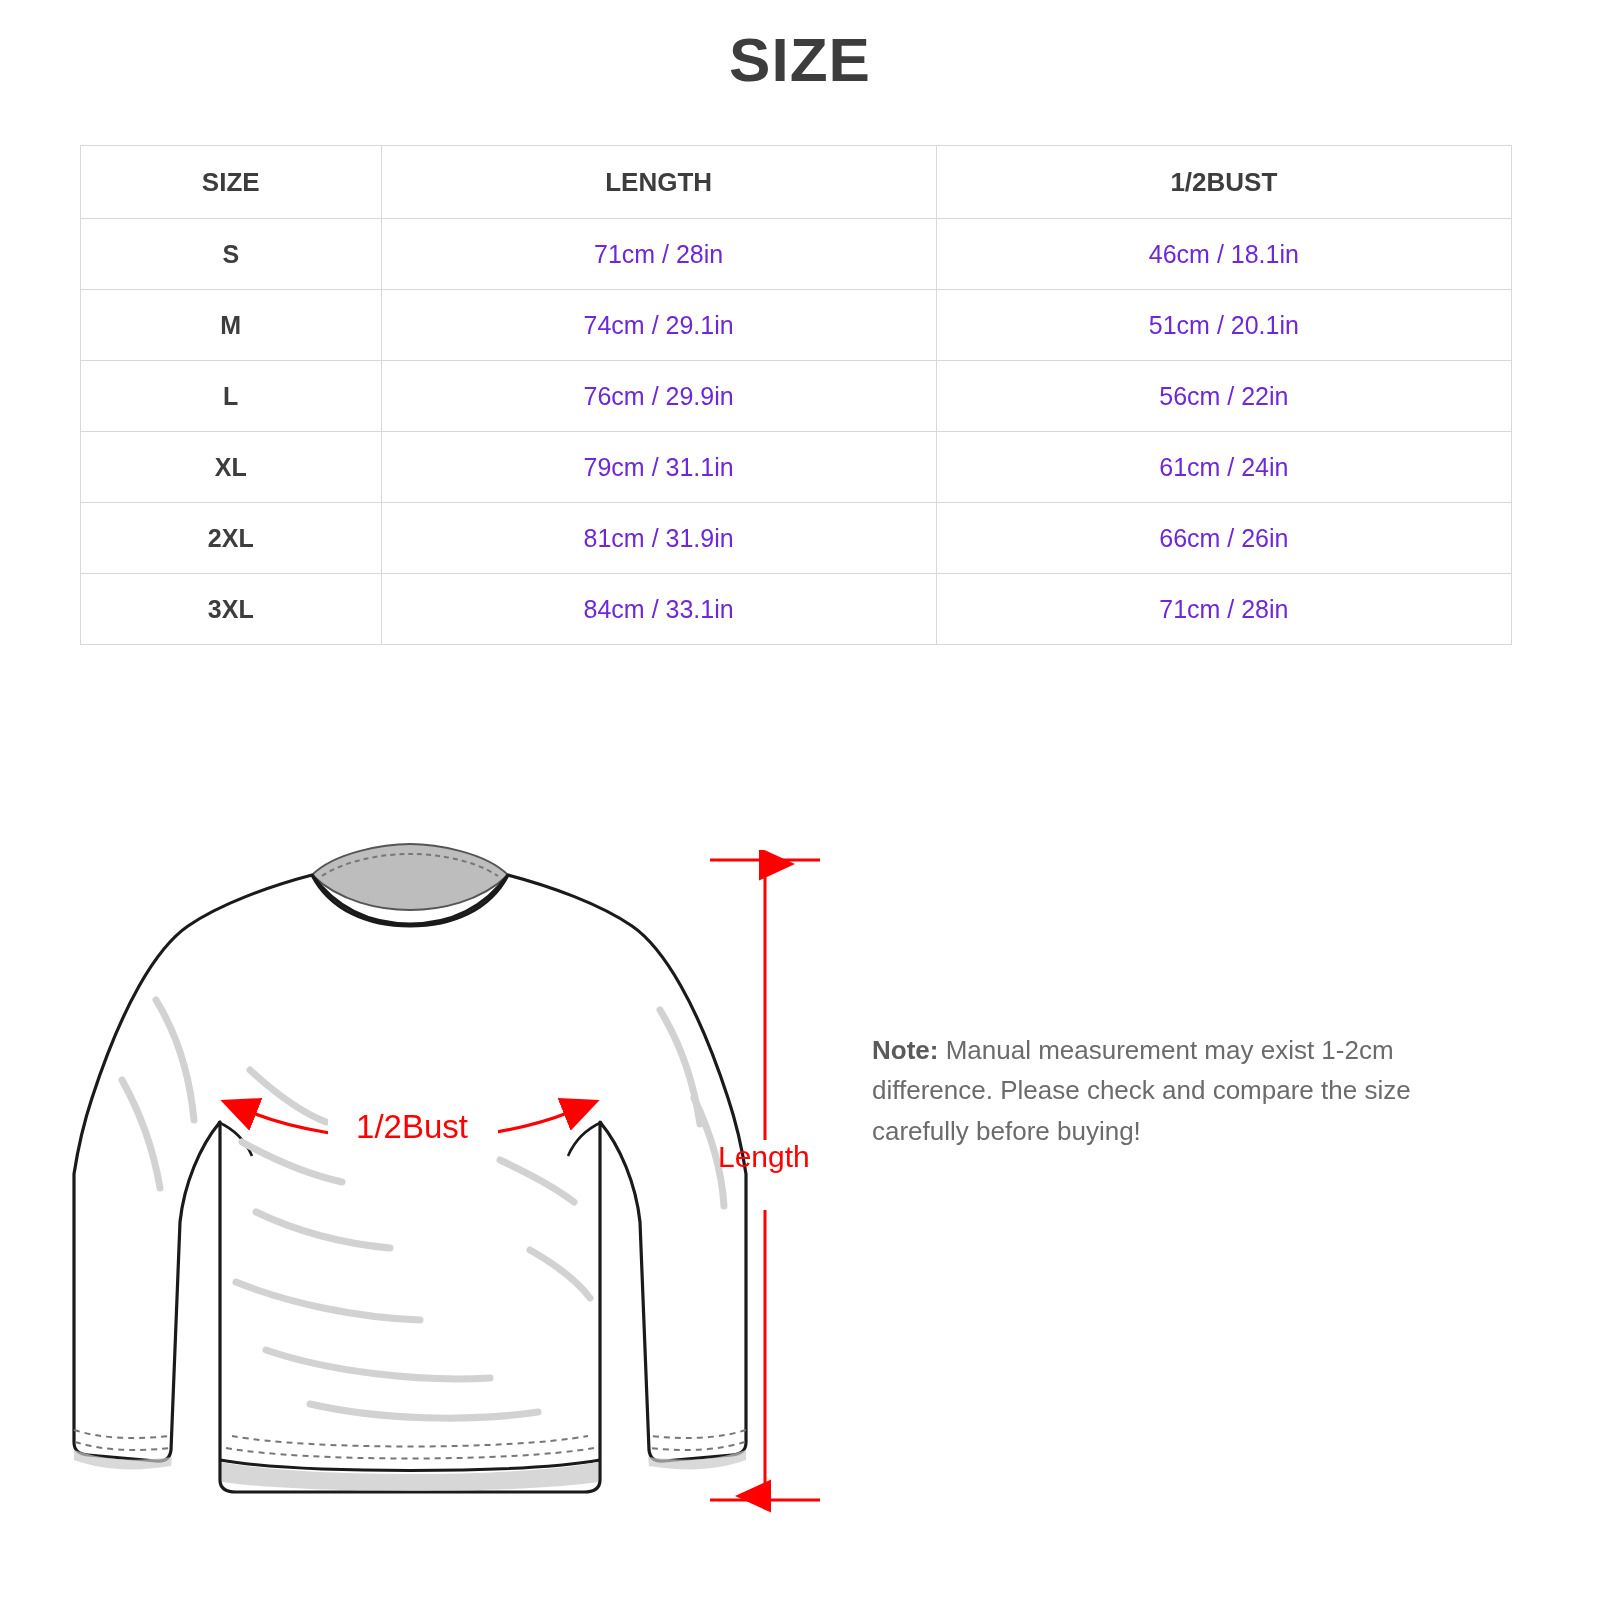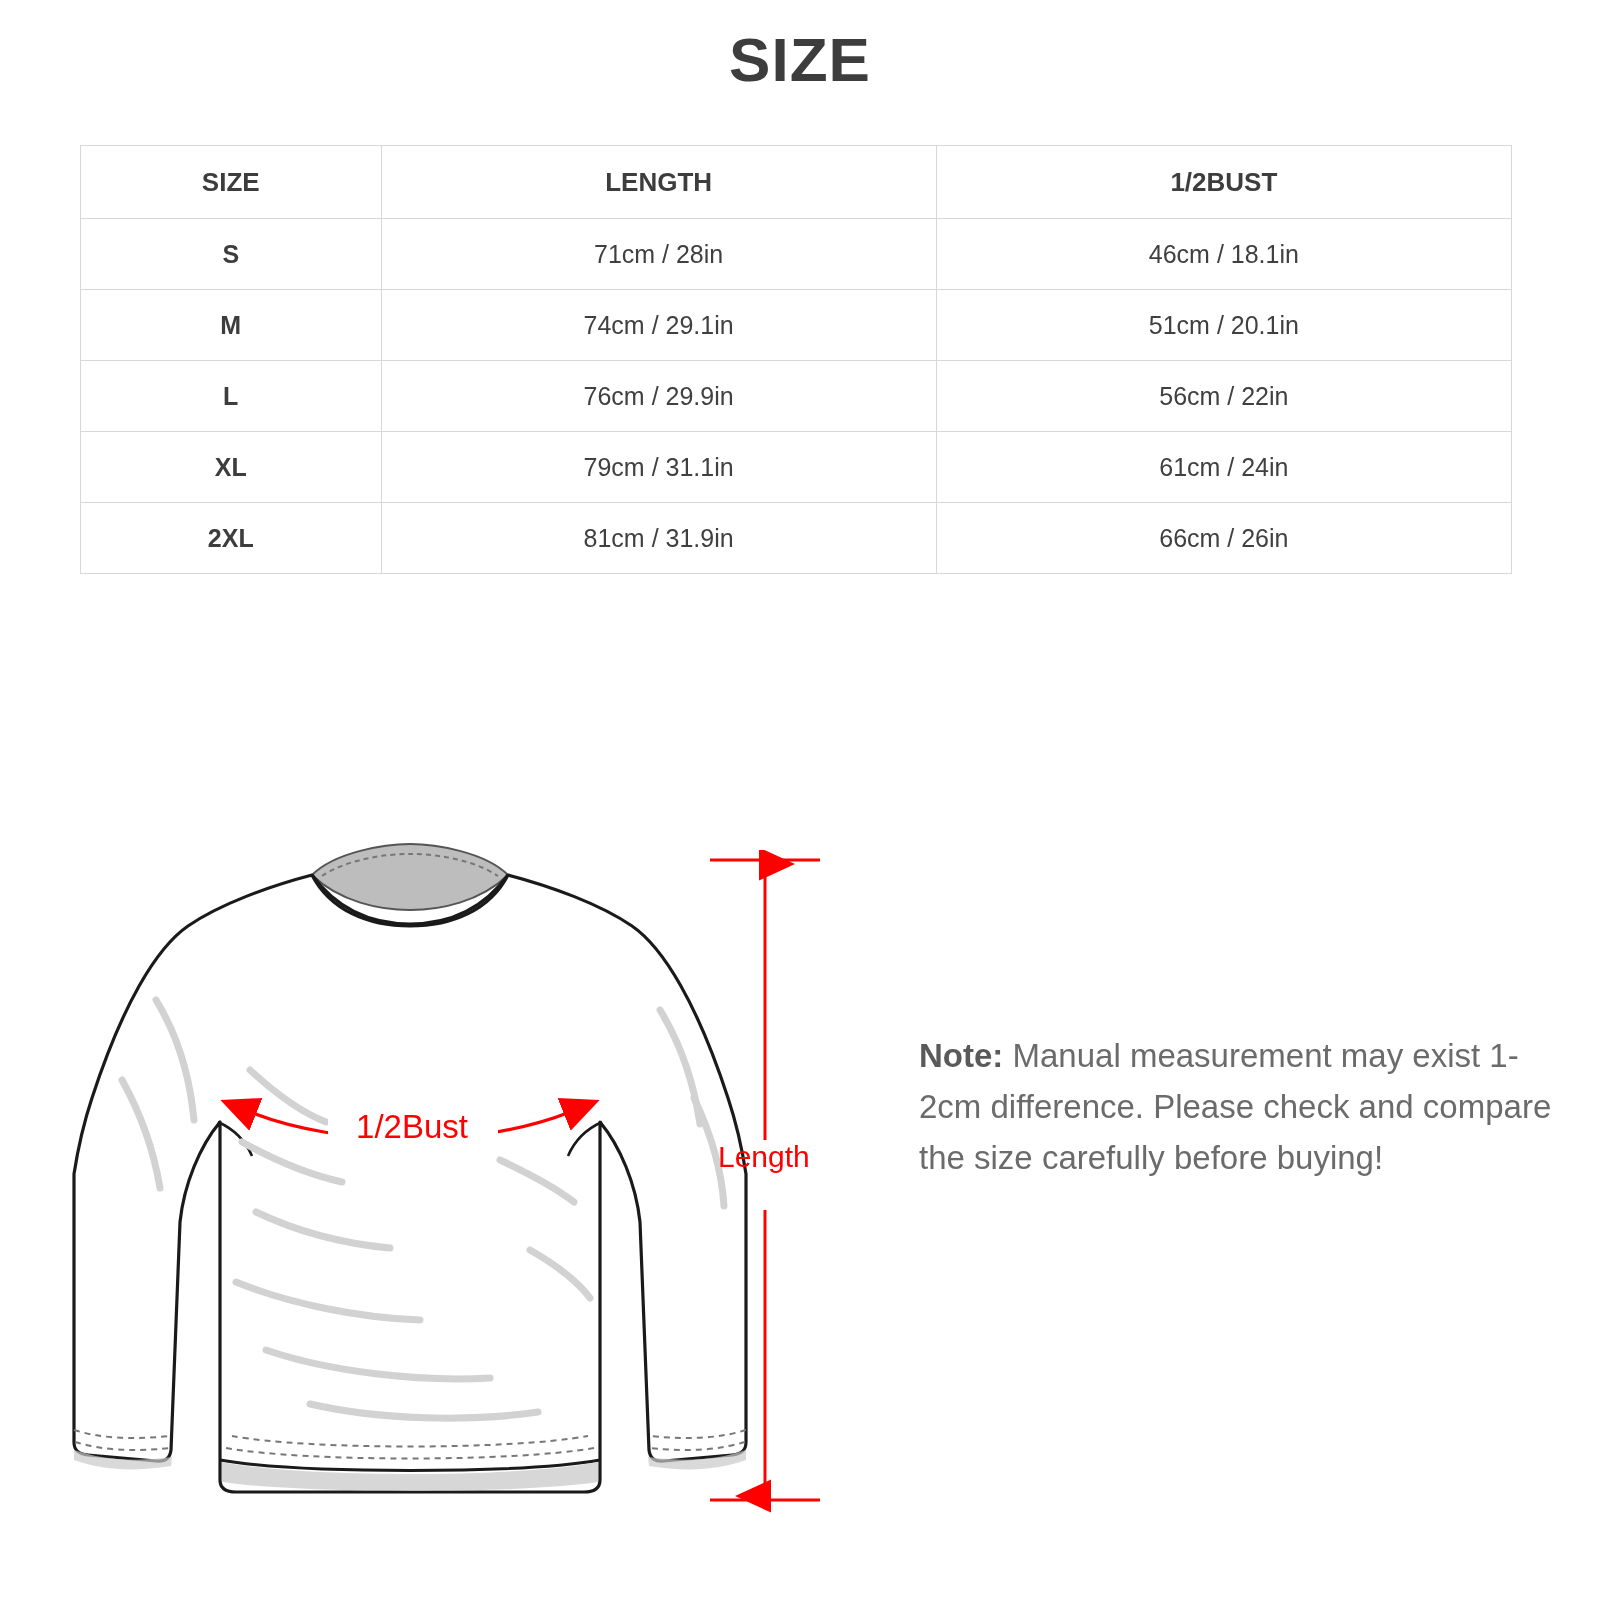--- a/index.html
+++ b/index.html
@@ -47,21 +47,21 @@
   }
   table.size-table th {
     height: 70px;
     font-size: 26px;
     font-weight: bold;
     color: #3d3d3d;
   }
   table.size-table td {
     height: 68px;
     font-size: 25px;
-    color: #404040;
+    color: #6d28d9;
   }
   table.size-table td.size-cell {
     font-weight: bold;
     color: #3d3d3d;
     font-size: 25px;
   }
   col.c-size { width: 21%; }
   col.c-len  { width: 38.8%; }
   col.c-bust { width: 40.2%; }
 
@@ -91,24 +91,23 @@
     color: #ff0000;
     font-family: "Liberation Sans", sans-serif;
   }
 
   
   .note {
     position: absolute;
     left: 872px;
     top: 1030px;
     width: 640px;
-    font-size: 33px;
+    font-size: 26px;
     line-height: 1.55;
     color: #6b6b6b;
-    margin-left: 47px;
   }
   .note b {
     color: #5a5a5a;
     font-weight: bold;
   }
 </style>
 </head>
 <body>
 
 <div class="page-title">SIZE</div>
@@ -145,20 +144,25 @@
       </tr>
       <tr>
         <td class="size-cell">XL</td>
         <td>79cm / 31.1in</td>
         <td>61cm / 24in</td>
       </tr>
       <tr>
         <td class="size-cell">2XL</td>
         <td>81cm / 31.9in</td>
         <td>66cm / 26in</td>
+      </tr>
+      <tr>
+        <td class="size-cell">3XL</td>
+        <td>84cm / 33.1in</td>
+        <td>71cm / 28in</td>
       </tr>
     </tbody>
   </table>
 </div>
 
 <div class="illus">
   <svg width="700" height="700" viewBox="0 0 700 700" xmlns="http://www.w3.org/2000/svg">
 
     <path d="M252 45 C275 22 325 14 350 14 C375 14 425 22 448 45 C420 72 380 80 350 80 C320 80 280 72 252 45 Z" fill="#bdbdbd" stroke="#555" stroke-width="2"></path>
 

